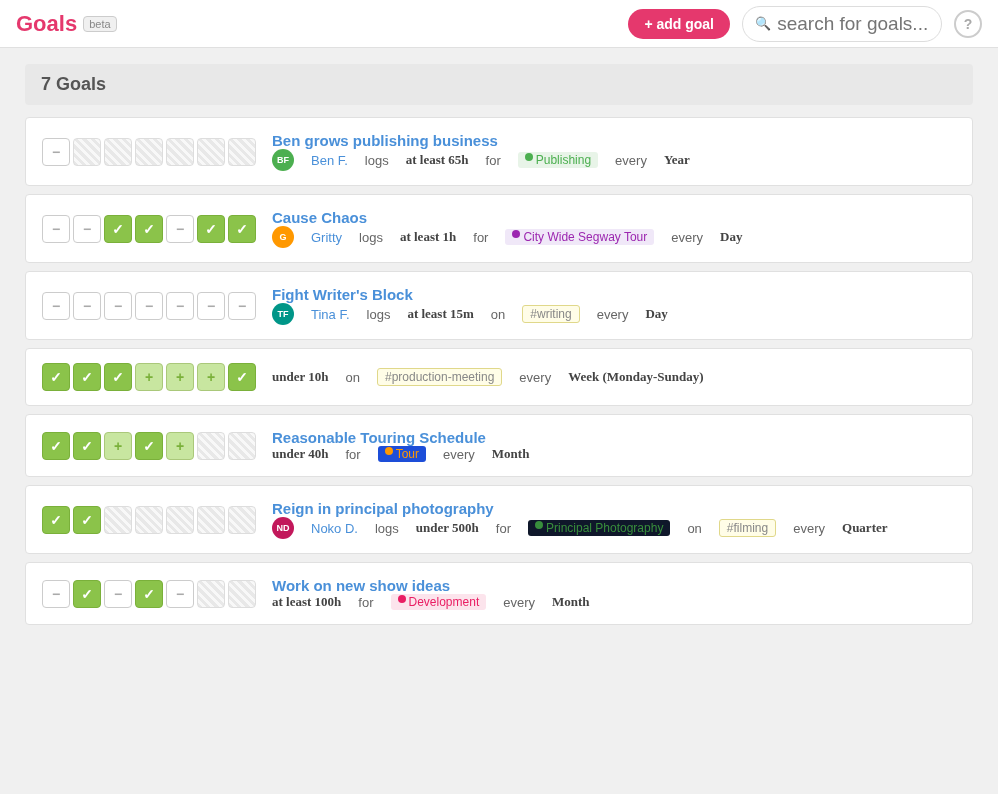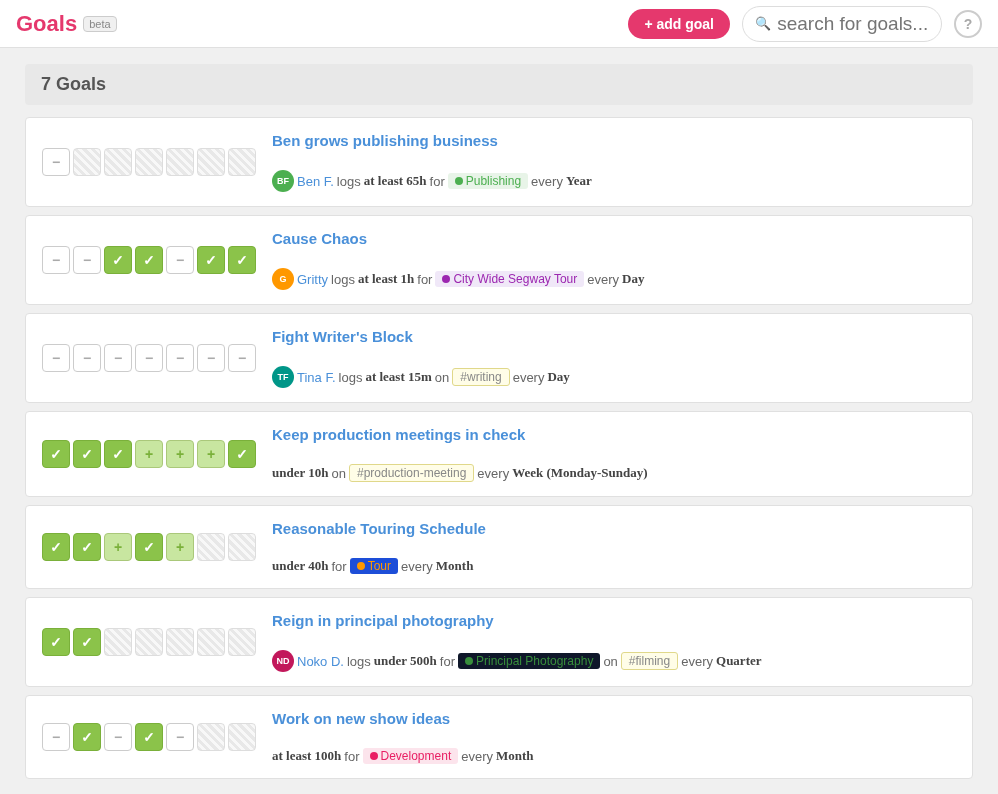--- a/index.html
+++ b/index.html
@@ -158,45 +158,44 @@
       flex: 1;
     }
     .goal-title {
       font-size: 15px;
       font-weight: 600;
       color: #4a90d9;
       text-decoration: none;
       cursor: pointer;
     }
     .goal-meta {
-      margin-top: 21px;
+      margin-top: 0;
       font-size: 13px;
       color: #666;
       display: flex;
       align-items: center;
       flex-wrap: wrap;
-      gap: 3px;
+      gap: 17px;
     }
     .user-avatar {
       width: 22px;
       height: 22px;
       border-radius: 50%;
       display: inline-flex;
       align-items: center;
       justify-content: center;
       font-size: 9px;
       font-weight: 700;
       color: #fff;
       flex-shrink: 0;
     }
     .user-name { color: #4a90d9; font-weight: 500; cursor: pointer; text-align: center; }
     .bold-text { font-weight: 700; color: #444; font-family: Liberation Serif, serif; }
     .tag-pill {
       display: inline-flex;
-      align-items: center;
       gap: 3px;
       padding: 1px 7px;
       border-radius: 3px;
       font-size: 12px;
       font-weight: 500;
     }
     .tag-dot {
       width: 8px;
       height: 8px;
       border-radius: 50%;
@@ -311,21 +310,21 @@
       <div class="goal-card">
         <div class="progress-dots">
           <div class="dot dot-check">✓</div>
           <div class="dot dot-check">✓</div>
           <div class="dot dot-check">✓</div>
           <div class="dot dot-plus">+</div>
           <div class="dot dot-plus">+</div>
           <div class="dot dot-plus">+</div>
           <div class="dot dot-check">✓</div>
         </div>
-        <div class="goal-info"><a class="goal-title">Keep production meetings in check</a><div class="goal-meta">
+        <div class="goal-info"><div class="goal-meta">
             <span class="bold-text">under 10h</span>
             <span>on</span>
             <span class="tag-pill tag-production">
               <span>#production-meeting</span>
             </span>
             <span>every</span>
             <span class="bold-text">Week (Monday-Sunday)</span>
           </div></div>
       </div>
       <div class="goal-card">

